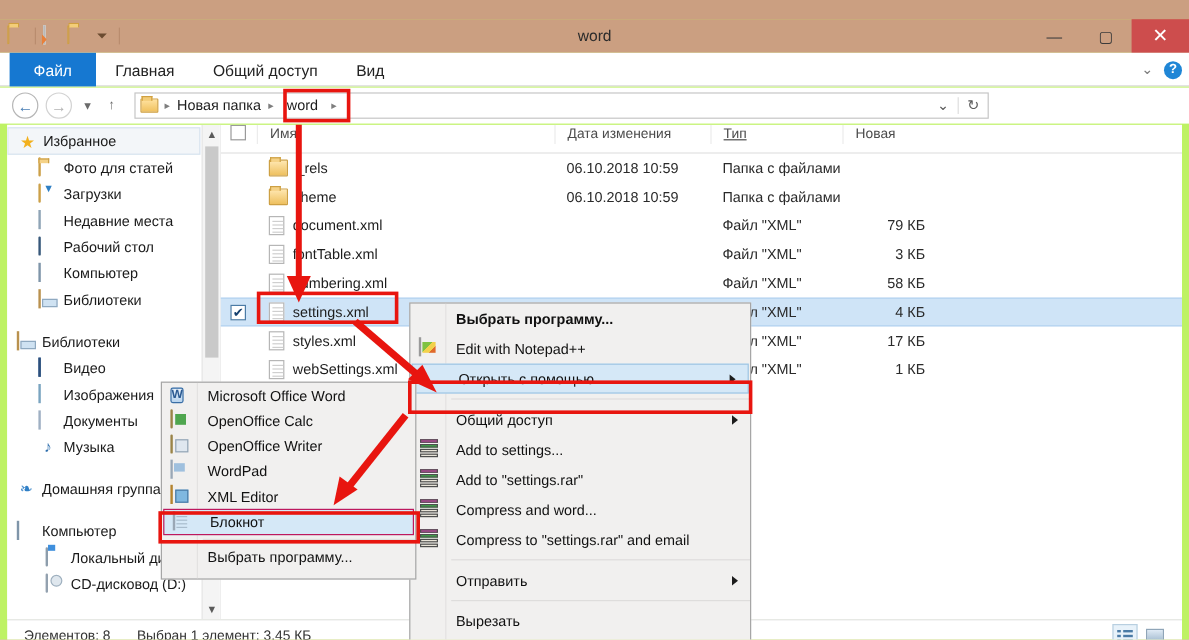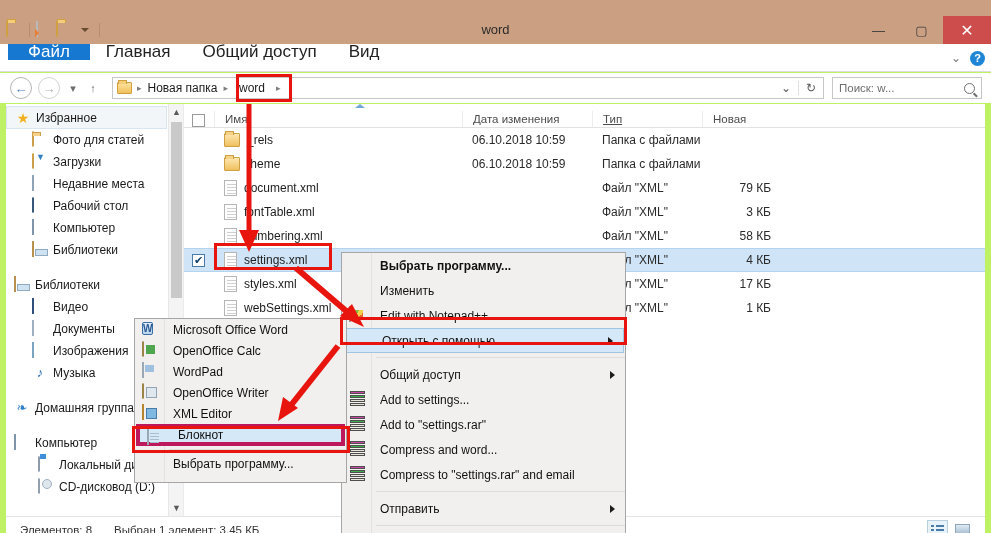--- a/index.html
+++ b/index.html
@@ -59,22 +59,22 @@
   }
   .wbtn.close{ background:#cd4d4d; color:#fff; width:48px; font-size:16px;}
 
   
   .ribbon{
     position:absolute; left:0; top:28px; width:991px; height:28px;
     background:#fff; border-bottom:1px solid #dcdcdc;
   }
   .tabs{ position:absolute; left:8px; top:0; height:28px; display:flex; }
   .tab{
-    height:16px; padding:0 16px; display:flex; align-items:center;
-    font-size:17px; color:#222;
+    height:28px; padding:0 16px; display:flex; align-items:center;
+    font-size:13px; color:#222;
   }
   .tab.file{ background:#1678d1; color:#fff; padding:0 20px; }
   .ribbon-right{ position:absolute; right:6px; top:0; height:28px; display:flex; align-items:center; gap:9px;}
   .chev{ color:#7a7a7a; font-size:12px; }
   .help-ico{
     width:15px;height:15px;border-radius:50%;background:#1f86d6;color:#fff;
     font-size:11px; font-weight:bold; display:flex;align-items:center;justify-content:center;
   }
 
   
@@ -204,21 +204,21 @@
   .i-cd{
     width:14px;height:11px;margin-top:3px;background:linear-gradient(#eef2f6,#c2cdd8);
     border:1px solid #93a1af;border-radius:1px;position:relative;
   }
   .i-cd:after{content:"";position:absolute;left:3px;top:0px;width:8px;height:8px;border-radius:50%;background:#dfe7ee;border:1px solid #9fb0bf;}
 
   
   .filelist{ flex:1; position:relative; }
   .colhdr{
     position:absolute; left:0; top:0; right:0; height:24px;
-    border-bottom:1px solid #e2e2e2; display:flex; align-items:flex-end;
+    border-bottom:1px solid #e2e2e2; display:flex; align-items:flex-start;
     font-size:11.5px; color:#4c4c4c;
   }
   .chk-hdr{
     width:13px;height:13px;border:1px solid #9a9a9a;background:#fff; margin-left:8px;
   }
   .col{ padding-left:10px; border-left:1px solid #ececec; height:16px; line-height:16px; position:relative;}
   .col:first-of-type{border-left:none;}
   .col.name{ width:248px; margin-left:9px; }
   .col.date{ width:130px; }
   .col.type{ width:110px;text-decoration:underline; }
@@ -329,21 +329,21 @@
   }
   .submenu .gutter{
     position:absolute; left:0; top:0; width:30px; height:100%;
     border-right:1px solid #e3e2e1;
   }
   .smi{
     position:relative; height:21px; display:flex; align-items:center;
     padding-left:38px; z-index:2;
   }
   .smi.hl{
-    background:#d5e8f7; border:4px solid #be185d; height:22px; margin:0 1px;
+    background:#d5e8f7; border:1px solid #be185d; height:22px; margin:0 1px;
   }
   .smi .mico{ position:absolute; left:7px; top:2px; width:17px;height:17px;}
   .sdiv{ height:1px; background:#dedddc; margin:3px 0 3px 34px; position:relative; z-index:2;}
 
   .ic-word{
     width:16px;height:16px;background:linear-gradient(#e6f0fa,#b8d4ee);
     border:1px solid #3a6ea5;border-radius:2px;
     font-size:10px;color:#2b5a92;font-weight:bold;text-align:center;line-height:15px;
   }
   .ic-oocalc{
@@ -429,24 +429,20 @@
       <span class="crumb">Новая папка</span>
       <span class="crumb-sep">▸</span>
       <span class="crumb" style="padding:0 8px;">word</span>
       <span class="crumb-sep">▸</span>
       <span class="crumb-right">
         <span>⌄</span>
         <span class="refresh">↻</span>
       </span>
     </div>
 
-    <div class="searchbox">
-      <span>Поиск: w...</span>
-      <span class="mag"></span>
-    </div>
   </div>
 
   <div class="body">
 
     <div class="navpane">
 
       <div class="navitem root sel">
         <span class="ico i-star">★</span>
         <span>Избранное</span>
       </div>
@@ -479,26 +475,26 @@
 
       <div class="navitem root">
         <span class="ico"><span class="i-lib"></span></span>
         <span>Библиотеки</span>
       </div>
       <div class="navitem indent">
         <span class="ico"><span class="i-video"></span></span>
         <span>Видео</span>
       </div>
       <div class="navitem indent">
+        <span class="ico"><span class="i-img"></span></span>
+        <span>Изображения</span>
+      </div>
+      <div class="navitem indent">
         <span class="ico"><span class="i-doc"></span></span>
         <span>Документы</span>
-      </div>
-      <div class="navitem indent">
-        <span class="ico"><span class="i-img"></span></span>
-        <span>Изображения</span>
       </div>
       <div class="navitem indent">
         <span class="ico i-music">♪</span>
         <span>Музыка</span>
       </div>
 
       <div class="gap"></div>
 
       <div class="navitem root">
         <span class="ico i-homegroup">❧</span>
@@ -646,23 +642,20 @@
     </span>
   </div>
 
   <div class="ctxmenu">
     <div class="gutter"></div>
 
     <div class="mi bold">
       <span>Выбрать программу...</span>
     </div>
     <div class="mi">
-      <span>Изменить</span>
-    </div>
-    <div class="mi">
       <span class="mico"><span class="npp-ico"></span></span>
       <span>Edit with Notepad++</span>
     </div>
     <div class="mi hl">
       <span>Открыть с помощью</span>
       <span class="arrow"></span>
     </div>
 
     <div class="mdiv"></div>
 
@@ -707,26 +700,26 @@
 
     <div class="smi">
       <span class="mico"><span class="ic-word">W</span></span>
       <span>Microsoft Office Word</span>
     </div>
     <div class="smi">
       <span class="mico"><span class="ic-oocalc"></span></span>
       <span>OpenOffice Calc</span>
     </div>
     <div class="smi">
+      <span class="mico"><span class="ic-oowrite"></span></span>
+      <span>OpenOffice Writer</span>
+    </div>
+    <div class="smi">
       <span class="mico"><span class="ic-wordpad"></span></span>
       <span>WordPad</span>
-    </div>
-    <div class="smi">
-      <span class="mico"><span class="ic-oowrite"></span></span>
-      <span>OpenOffice Writer</span>
     </div>
     <div class="smi">
       <span class="mico"><span class="ic-xmled"></span></span>
       <span>XML Editor</span>
     </div>
     <div class="smi hl">
       <span class="mico"><span class="ic-notepad"></span></span>
       <span>Блокнот</span>
     </div>
 

